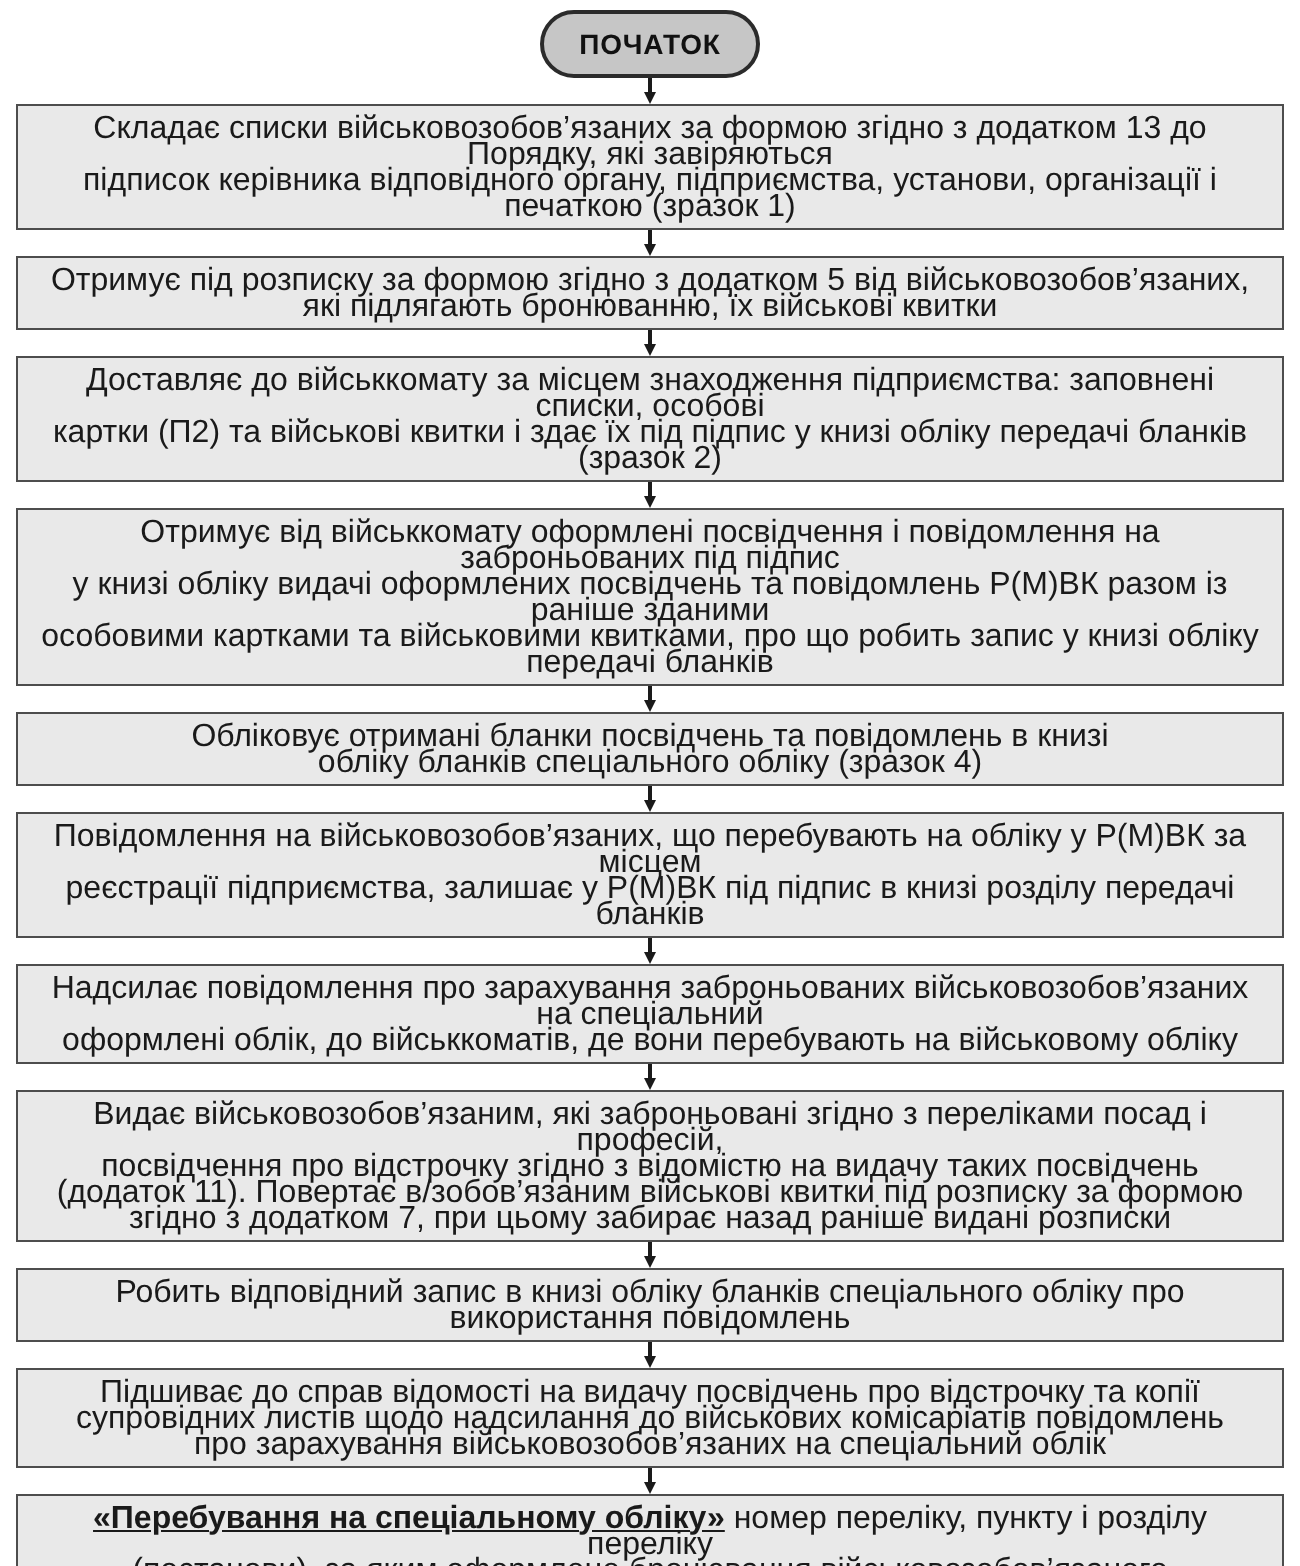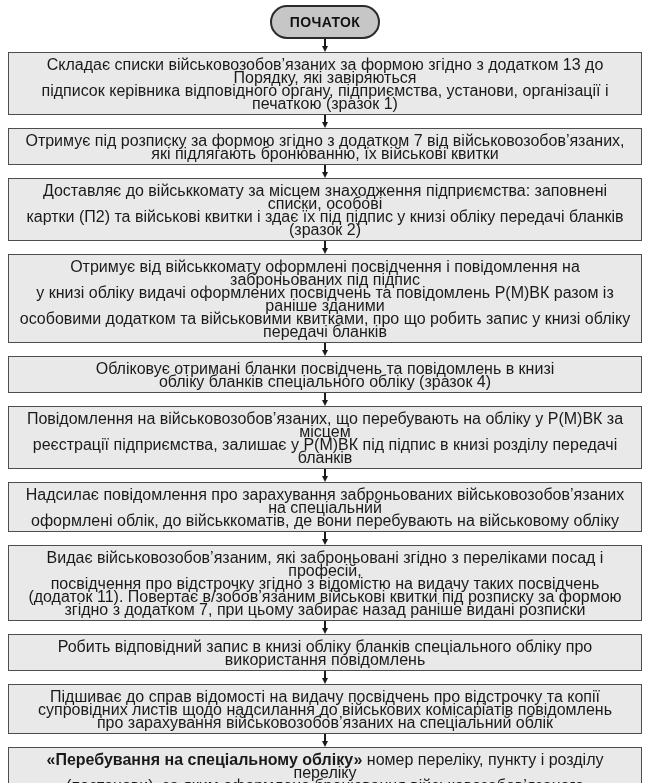--- a/index.html
+++ b/index.html
@@ -58,21 +58,21 @@
     padding: 4.5px 10px;
     text-align: center;
     flex: 0 0 auto;
   }
   .step-text {
     white-space: pre-line;
     font-size: 16px;
     line-height: 13px;
     color: #1a1a1a;
   }
-  .step-text .bold { font-weight: bold; }
+  .step-text .bold { font-weight: bold; text-decoration: underline; }
 </style>
 </head>
 <body>
 
 <div class="flowchart">
   <div class="terminal">ПОЧАТОК</div>
 
   <div id="steps-container" style="display:contents">
   <div class="connector">
     <div class="connector-line"></div>
@@ -81,41 +81,41 @@
   <div class="step-box">
     <div class="step-text">Складає списки військовозобов’язаних за формою згідно з додатком 13 до Порядку, які завіряються
 підписок керівника відповідного органу, підприємства, установи, організації і печаткою (зразок 1)</div>
   </div>
 
   <div class="connector">
     <div class="connector-line"></div>
     <div class="connector-head"></div>
   </div>
   <div class="step-box">
-    <div class="step-text">Отримує під розписку за формою згідно з додатком 7 від військовозобов’язаних,
+    <div class="step-text">Отримує під розписку за формою згідно з додатком 5 від військовозобов’язаних,
 які підлягають бронюванню, їх військові квитки</div>
   </div>
 
   <div class="connector">
     <div class="connector-line"></div>
     <div class="connector-head"></div>
   </div>
   <div class="step-box">
     <div class="step-text">Доставляє до військкомату за місцем знаходження підприємства: заповнені списки, особові
 картки (П2) та військові квитки і здає їх під підпис у книзі обліку передачі бланків (зразок 2)</div>
   </div>
 
   <div class="connector">
     <div class="connector-line"></div>
     <div class="connector-head"></div>
   </div>
   <div class="step-box">
     <div class="step-text">Отримує від військкомату оформлені посвідчення і повідомлення на заброньованих під підпис
 у книзі обліку видачі оформлених посвідчень та повідомлень Р(М)ВК разом із раніше зданими
-особовими додатком та військовими квитками, про що робить запис у книзі обліку передачі бланків</div>
+особовими картками та військовими квитками, про що робить запис у книзі обліку передачі бланків</div>
   </div>
 
   <div class="connector">
     <div class="connector-line"></div>
     <div class="connector-head"></div>
   </div>
   <div class="step-box">
     <div class="step-text">Обліковує отримані бланки посвідчень та повідомлень в книзі
 обліку бланків спеціального обліку (зразок 4)</div>
   </div>

